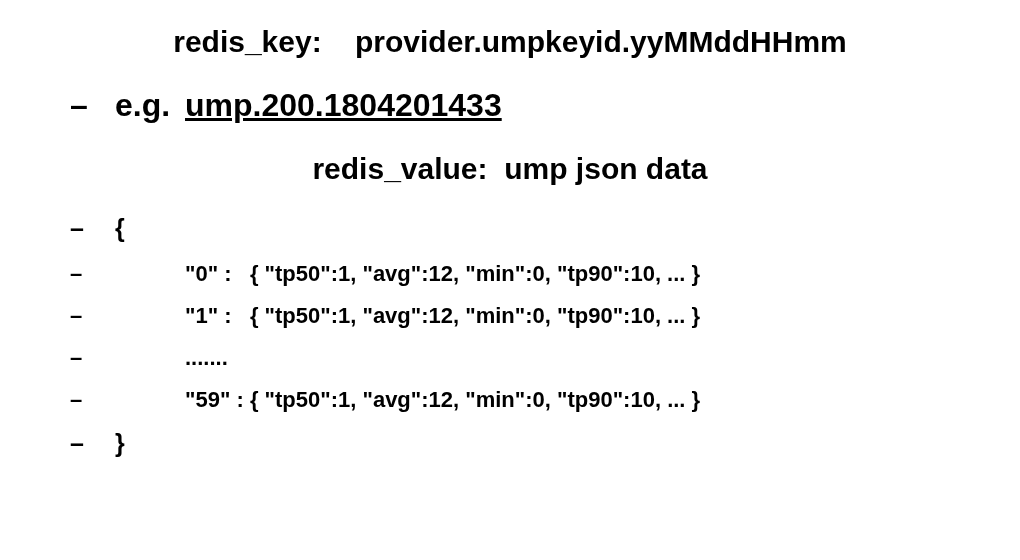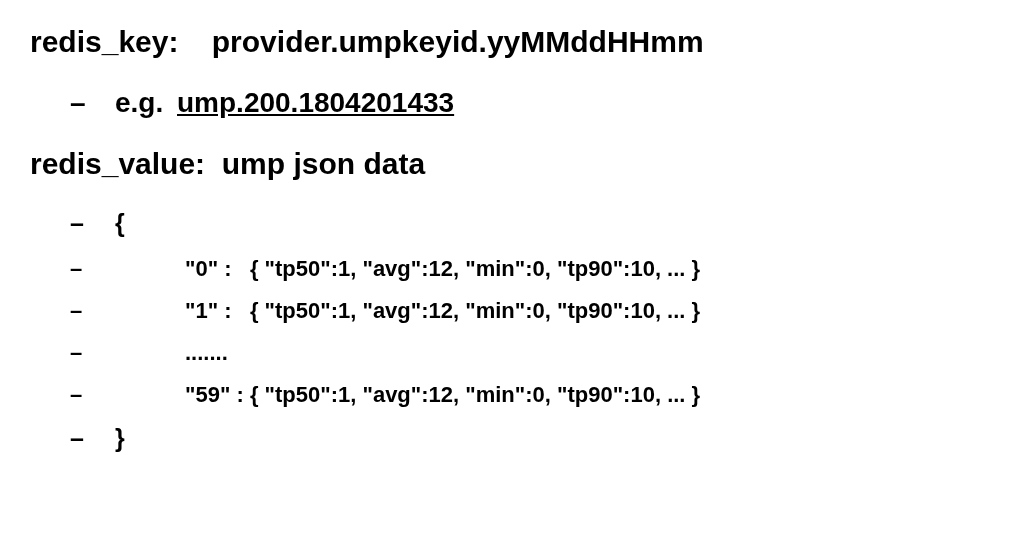--- a/index.html
+++ b/index.html
@@ -12,29 +12,30 @@
       height: 560px;
       background: #ffffff;
       font-family: Arial, "Helvetica Neue", Helvetica, sans-serif;
       color: #000000;
       padding: 25px 30px;
     }
     .heading-line {
       font-size: 30px;
       font-weight: bold;
       margin-bottom: 28px;
+      text-align: center;
     }
     .heading-label {
       display: inline-block;
     }
     .heading-value {
       display: inline-block;
     }
     .sub-line {
-      font-size: 28px;
+      font-size: 32px;
       font-weight: bold;
       margin-left: 40px;
       margin-bottom: 28px;
     }
     .dash {
       display: inline-block;
       width: 45px;
       font-weight: bold;
     }
     .eg {

